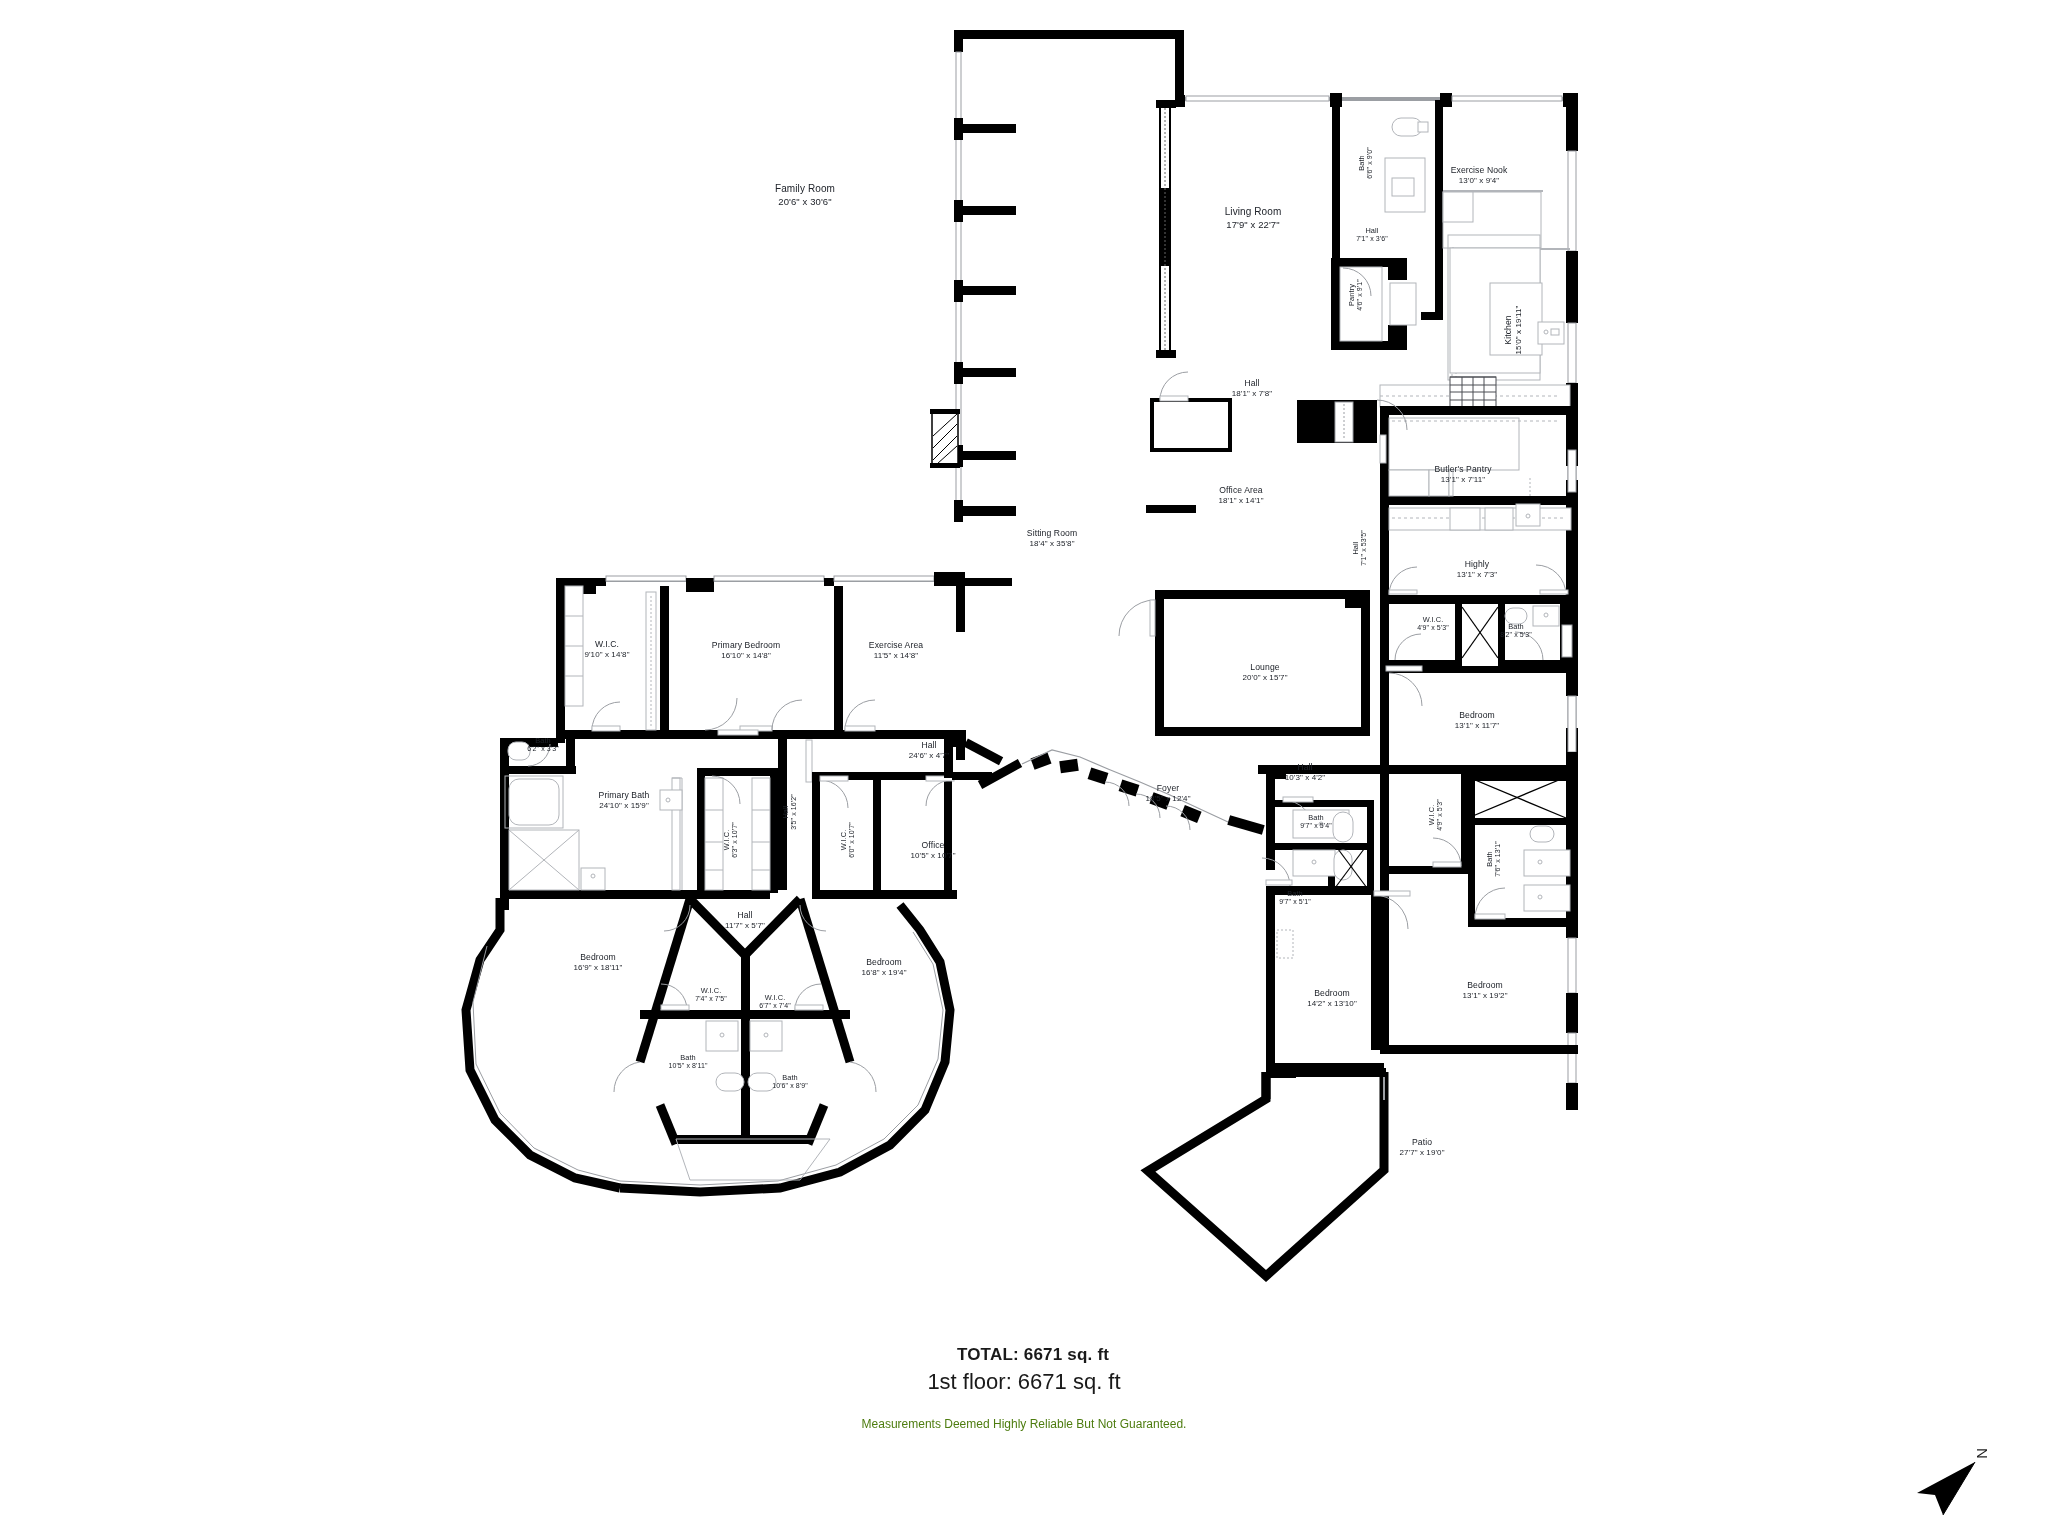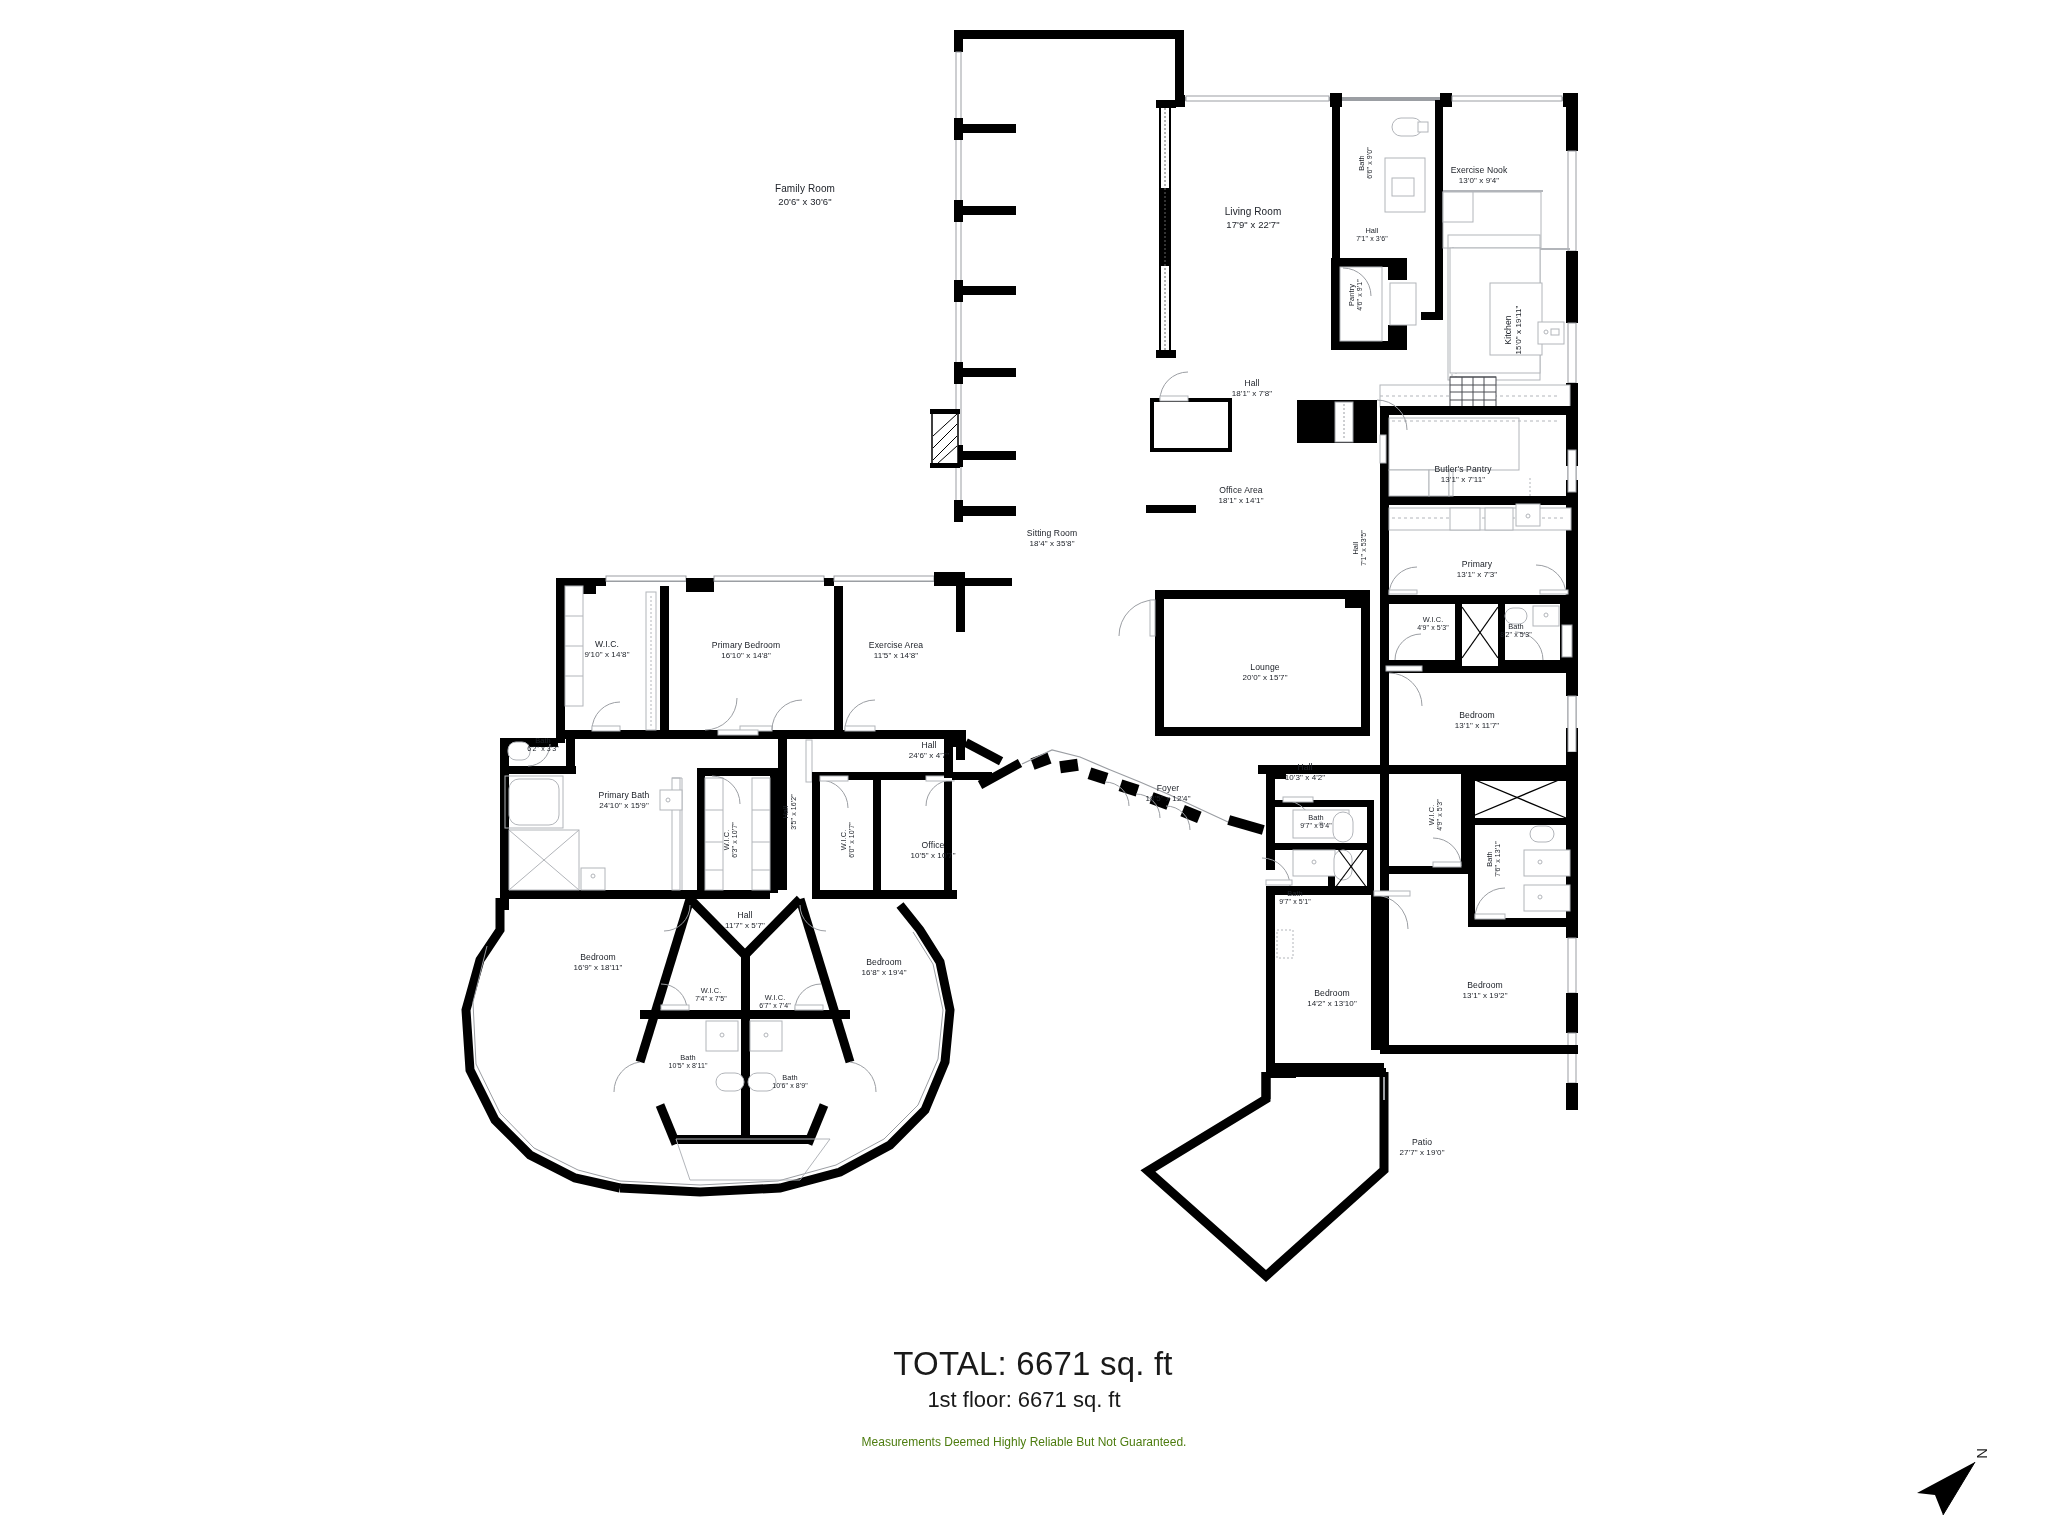--- a/index.html
+++ b/index.html
@@ -15,21 +15,21 @@
   .lbl .dm{display:block;font-size:9.5px;}
   .lbl.sm .nm{font-size:8.6px;}
   .lbl.sm .dm{font-size:8px;}
   .lbl.xs .nm{font-size:7.4px;}
   .lbl.xs .dm{font-size:7px;}
   .lbl.rot{transform:translate(-50%,-50%) rotate(-90deg);}
   svg.ov{position:absolute;left:0;top:0;width:2048px;height:1536px;pointer-events:none;}
 
   
   #footer{position:absolute;left:0;width:2048px;text-align:center;}
-  .f1{font-size:33px;font-weight:normal;letter-spacing:.2px;margin-left:18px;}
+  .f1{font-size:17px;font-weight:bold;letter-spacing:.2px;margin-left:18px;}
   .f2{font-size:22px;}
   .f3{font-size:22px;}
   .f4{font-size:12px;}
   #compass{position:absolute;}
 </style>
 </head>
 <body>
 
 <div id="stage">
 
@@ -473,21 +473,21 @@
       </div>
       <div class="lbl sm" style="left: 1052px; top: 538px;">
         <span class="nm">Sitting Room</span>
         <span class="dm">18'4" x 35'8"</span>
       </div>
       <div class="lbl xs rot" style="left: 1360px; top: 548px;">
         <span class="nm">Hall</span>
         <span class="dm">7'1" x 53'5"</span>
       </div>
       <div class="lbl sm" style="left: 1477px; top: 569px;">
-        <span class="nm">Primary</span>
+        <span class="nm">Highly</span>
         <span class="dm">13'1" x 7'3"</span>
       </div>
       <div class="lbl xs" style="left: 1433px; top: 624px;">
         <span class="nm">W.I.C.</span>
         <span class="dm">4'9" x 5'3"</span>
       </div>
       <div class="lbl xs" style="left: 1516px; top: 631px;">
         <span class="nm">Bath</span>
         <span class="dm">8'2" x 5'3"</span>
       </div>

